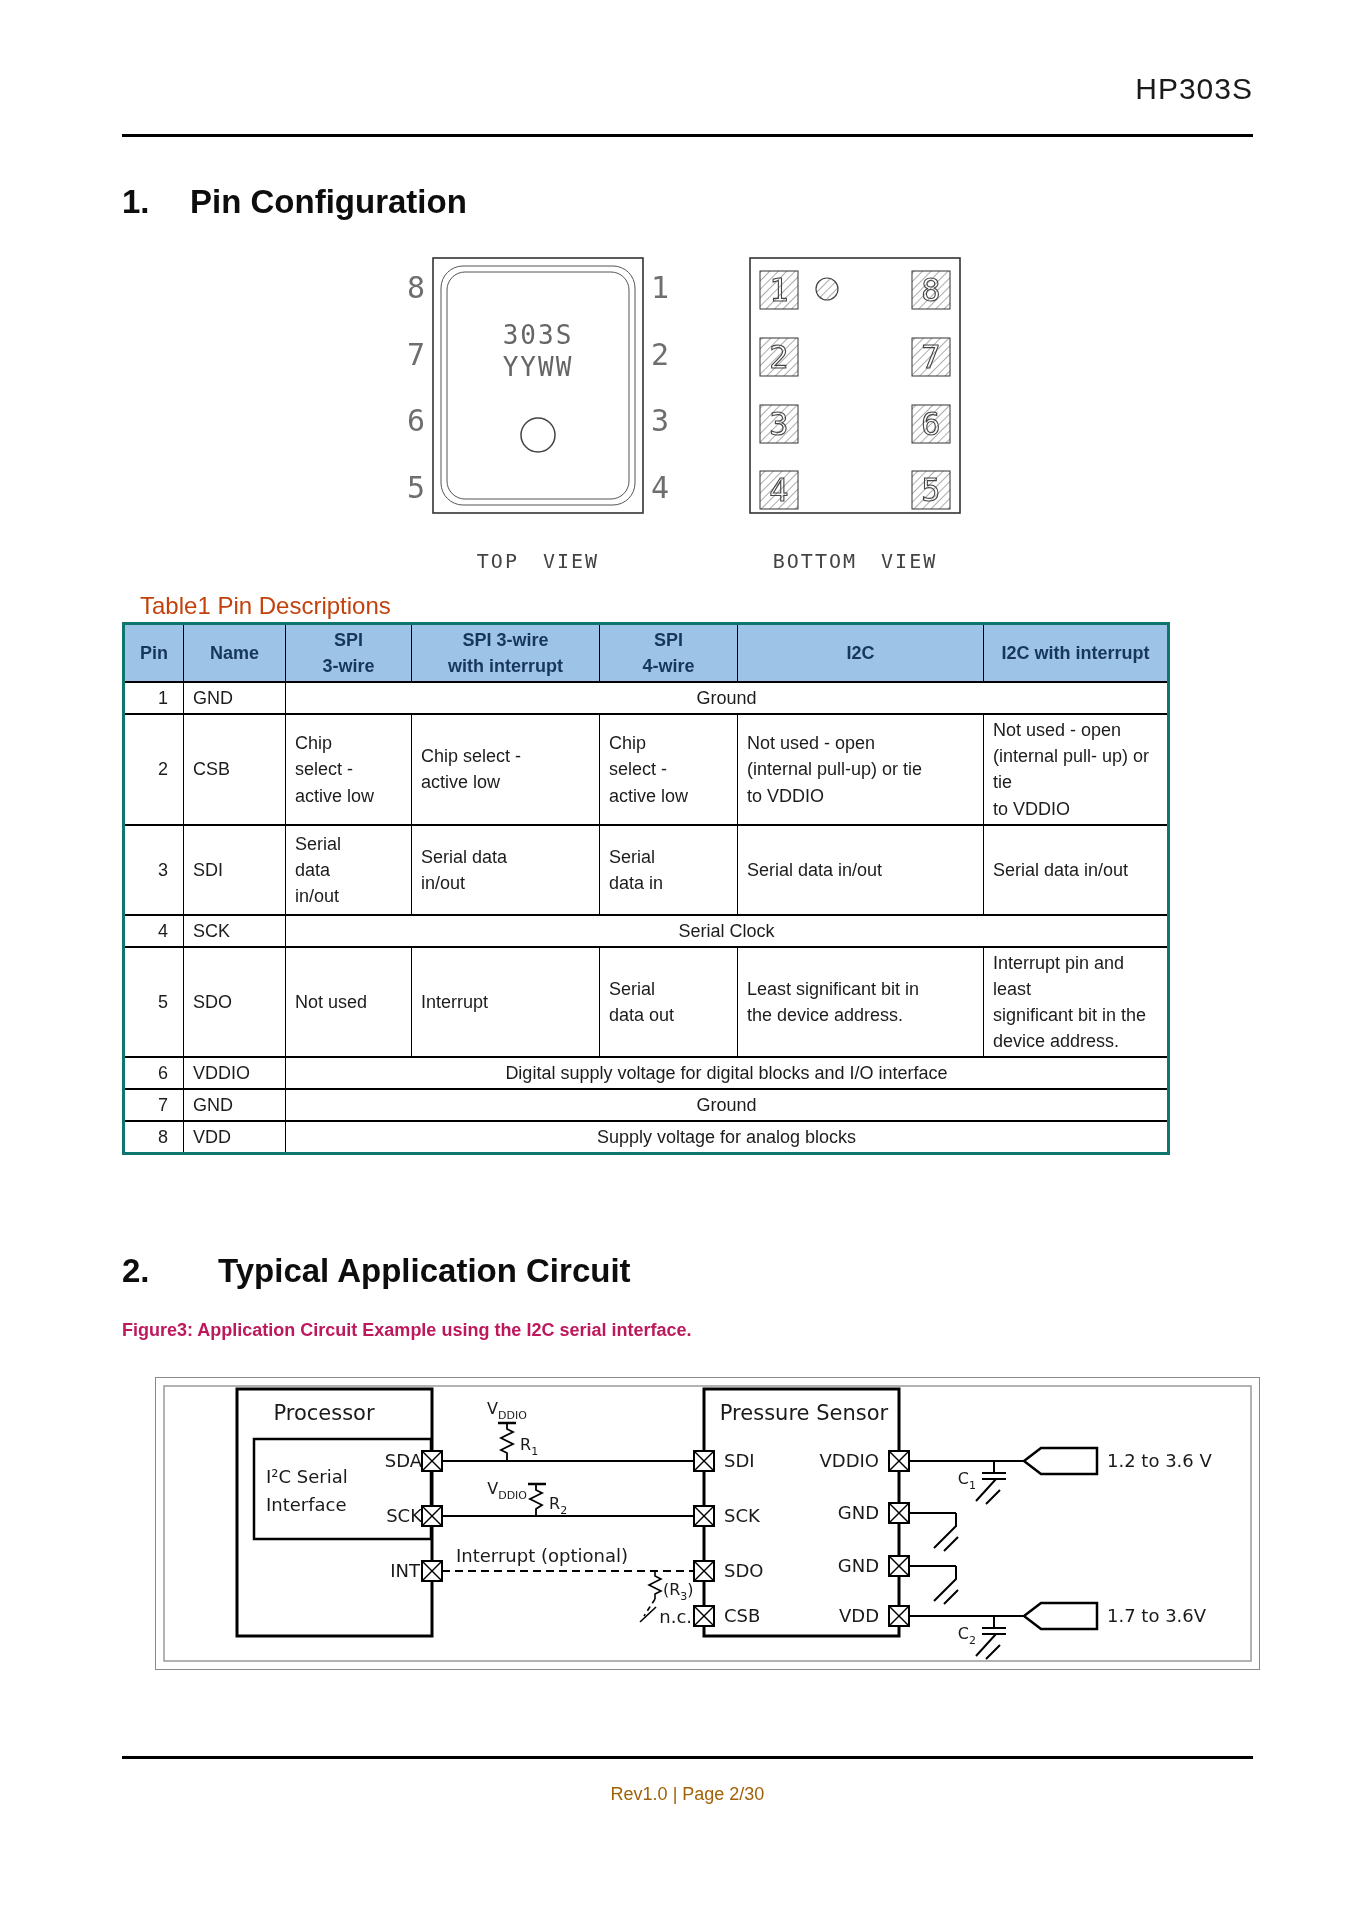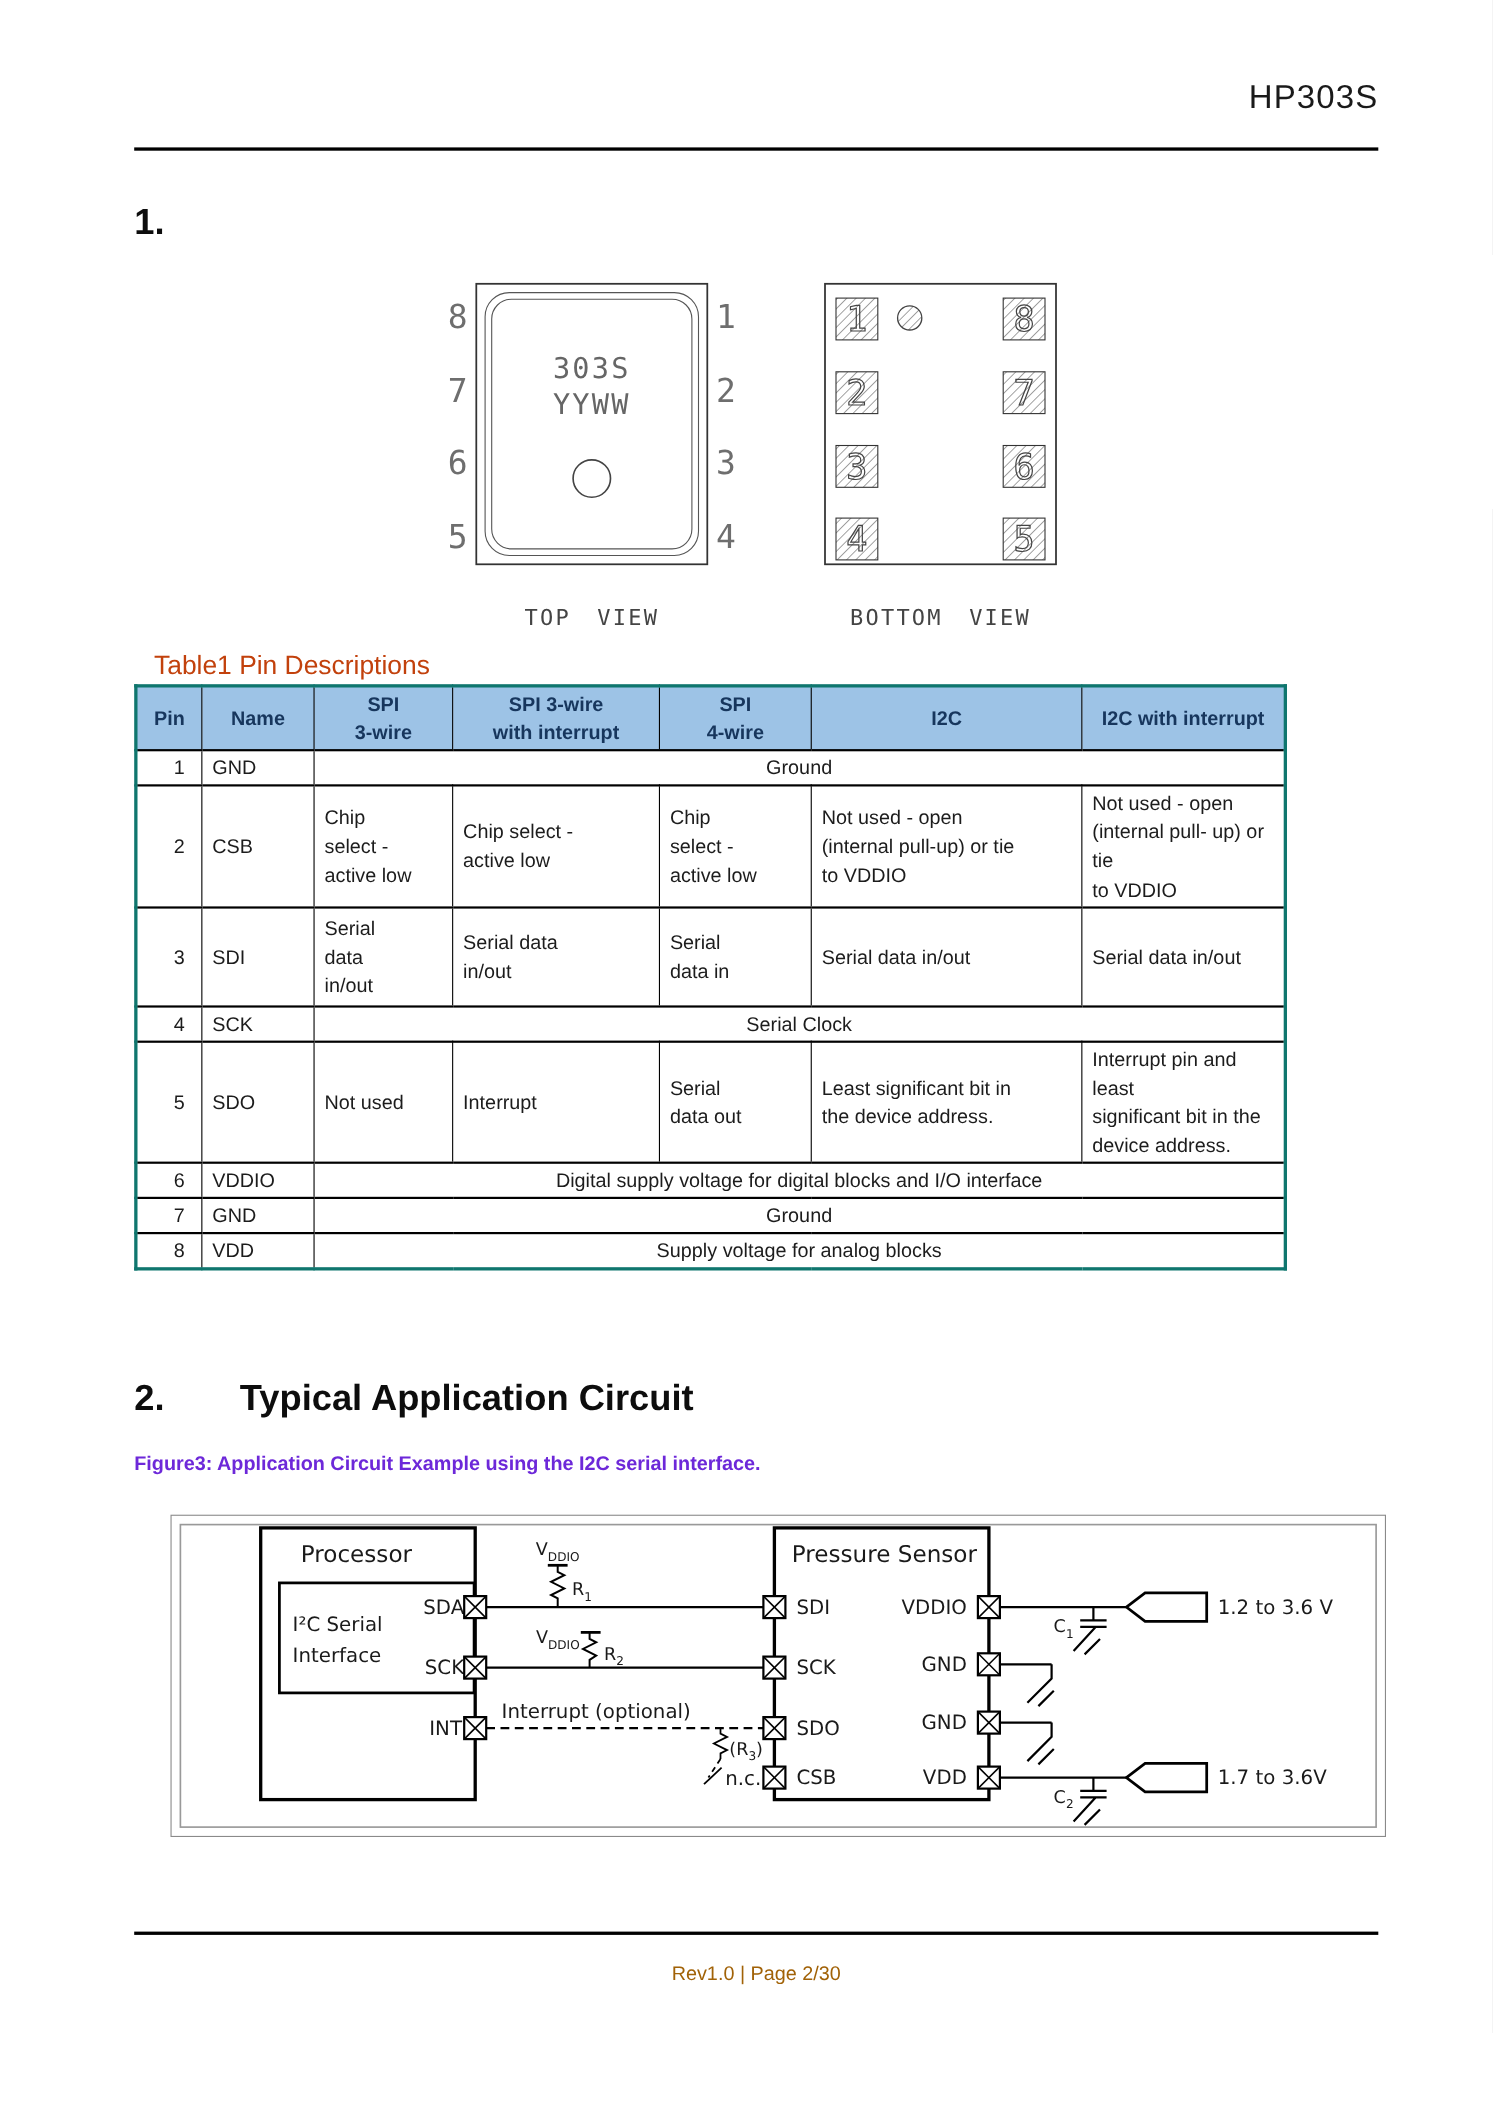--- a/index.html
+++ b/index.html
@@ -22,21 +22,21 @@
   
   .pin-table{position:absolute;left:122px;top:622px;border-collapse:collapse;table-layout:fixed;
              border:3px solid #0f766e;}
   .pin-table th,.pin-table td{border:2px solid #000;border-left-width:1px;border-right-width:1px;
              font-size:18px;line-height:1.45;padding:2px 9px;vertical-align:middle;color:#1c1c1c;}
   .pin-table th{background:#9dc3e6;color:#17365d;font-weight:bold;text-align:center;white-space:pre-line;}
   .col-pin{text-align:right;padding-right:15px !important;}
   .cell{white-space:pre-line;}
   .merged{text-align:center;}
 
-  .fig-caption{left:122px;top:1320px;font-size:18px;font-weight:bold;color:#6d28d9;text-align:center;}
+  .fig-caption{left:122px;top:1320px;font-size:18px;font-weight:bold;color:#be185d;text-align:center;}
   .figure-box{left:127px;top:1377px;width:1103px;height:291px;border:1px solid #8a8a8a;margin-left:28px;}
 
   
   text{fill:#1a1a1a;}
   .cadtext{font-family:"DejaVu Sans Mono",monospace;fill:#555;}
   .cad-mark{font-size:26px;letter-spacing:2px;fill:#666;}
   .cad-num{font-size:30px;fill:#555;opacity:.85;}
   .cad-view{font-size:20px;letter-spacing:2px;word-spacing:10px;fill:#444;}
   .pad-num{font-family:"DejaVu Sans Mono",monospace;font-size:32px;fill:none;stroke:#444;stroke-width:1.1px;}
   .ckt{font-family:"DejaVu Sans",sans-serif;font-size:18px;}
@@ -47,20 +47,21 @@
 </head>
 <body>
 
 <div class="page">
 
   <div class="abs doc-title">HP303S</div>
   <div class="abs rule" style="top:134px;"></div>
 
   <div class="abs h1" style="top:183px;">
     <span class="num1">1.</span>
+    <span>Pin Configuration</span>
   </div>
 
   <svg class="abs" style="left:400px;top:250px;" width="580" height="330" viewBox="0 0 580 330">
     <defs>
       <pattern id="hatch" width="6" height="6" patternUnits="userSpaceOnUse" patternTransform="rotate(45)">
         <line x1="0" y1="0" x2="0" y2="6" stroke="#666" stroke-width="1.1"></line>
       </pattern>
     </defs>
 
     <g>

